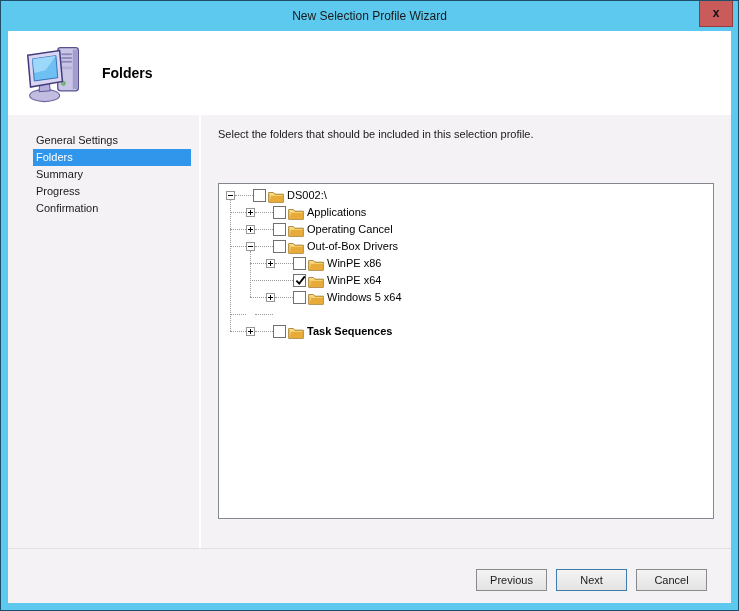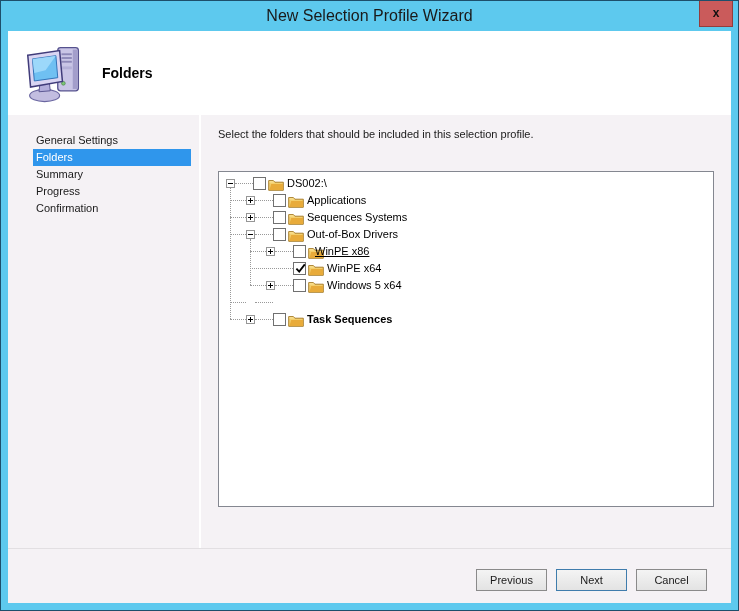--- a/index.html
+++ b/index.html
@@ -8,21 +8,21 @@
 
   .window{
     position:relative;width:739px;height:611px;
     background:var(--titlebar_blue,#5dc9ee);
     border:1px solid #1d4f6b;
     overflow:hidden;
   }
   .titlebar{
     position:absolute;top:0;left:0;right:0;height:30px;
     text-align:center;line-height:30px;
-    font-size:16px;color:#1a1a1a;
+    font-size:12px;color:#1a1a1a;
   }
   .close-btn{
     position:absolute;top:-1px;right:5px;width:34px;height:27px;
     background:var(--close_red,#ca5b5b);
     border:1px solid #943c3c;border-top-color:#7c2a2a;
     color:#111;font-size:12px;font-weight:bold;
     text-align:center;line-height:25px;cursor:pointer;
   }
   .inner{
     position:absolute;left:7px;right:7px;top:30px;bottom:7px;
@@ -45,21 +45,21 @@
   .side-item.selected{
     margin-left:25px;margin-right:8px;padding-left:3px;
     background:var(--selection_blue,#2f96ec);color:#ffffff;
   }
   .vdivider{flex:0 0 2px;background:#ffffff;}
 
   .content{flex:1 1 auto;position:relative;}
   .instruction{margin:13px 0 8px 17px;font-size:11px;color:#1a1a1a;height:15px;}
 
   .treebox{
-    position:relative;margin:28px 0 0 17px;width:496px;height:336px;
+    position:relative;margin:40px 0 0 17px;width:496px;height:336px;
     background:#ffffff;border:1px solid #848790;overflow:hidden;
   }
   .tree-row{position:absolute;left:0;right:0;height:17px;}
   .tree-row .label{
     position:absolute;font-size:11px;color:#000;line-height:17px;top:0;
     white-space:nowrap;cursor:default;
   }
   .exp{
     position:absolute;width:9px;height:9px;background:#fff;
     border:1px solid #969696;cursor:pointer;
@@ -174,21 +174,21 @@
               <div class="exp" style="left: 27px; top: 4px;">
                 <span class="h"></span>
                 <span class="v"></span>
               </div>
               <div class="cbx" style="left: 54px; top: 2px;"></div>
               <span class="folder" style="left: 69px; top: 2px;"><svg width="16" height="13" viewBox="0 0 16 13">
                   <path d="M0.7,2.6 L5.4,2.6 L6.9,4.2 L15.3,4.2 L15.3,12.3 L0.7,12.3 Z" fill="#f3ce6b" stroke="#a07520" stroke-width="0.9"></path>
                   <path d="M1.4,12 L3.2,5.9 L15,5.9 L15,12 Z" fill="#e8ab3a"></path>
                   <path d="M1.3,3.2 L5.1,3.2 L6.4,4.6 L1.3,4.6 Z" fill="#fbe49a"></path>
                 </svg></span>
-              <span class="label" style="left: 88px;">Sequences Systems</span>
+              <span class="label" style="left: 88px;">Operating Cancel</span>
             </div>
             <div class="stub" style="left: 11px; width: 16px; top: 45px;"></div>
             <div class="stub" style="left: 36px; width: 18px; top: 45px;"></div>
             <div class="tree-row" style="top: 54px;">
               <div class="exp" style="left: 27px; top: 4px;">
                 <span class="h"></span>
               </div>
               <div class="cbx" style="left: 54px; top: 2px;"></div>
               <span class="folder" style="left: 69px; top: 2px;"><svg width="16" height="13" viewBox="0 0 16 13">
                   <path d="M0.7,2.6 L5.4,2.6 L6.9,4.2 L15.3,4.2 L15.3,12.3 L0.7,12.3 Z" fill="#f3ce6b" stroke="#a07520" stroke-width="0.9"></path>
@@ -203,21 +203,21 @@
               <div class="exp" style="left: 47px; top: 4px;">
                 <span class="h"></span>
                 <span class="v"></span>
               </div>
               <div class="cbx" style="left: 74px; top: 2px;"></div>
               <span class="folder" style="left: 89px; top: 2px;"><svg width="16" height="13" viewBox="0 0 16 13">
                   <path d="M0.7,2.6 L5.4,2.6 L6.9,4.2 L15.3,4.2 L15.3,12.3 L0.7,12.3 Z" fill="#f3ce6b" stroke="#a07520" stroke-width="0.9"></path>
                   <path d="M1.4,12 L3.2,5.9 L15,5.9 L15,12 Z" fill="#e8ab3a"></path>
                   <path d="M1.3,3.2 L5.1,3.2 L6.4,4.6 L1.3,4.6 Z" fill="#fbe49a"></path>
                 </svg></span>
-              <span class="label" style="left: 96px; text-decoration: underline;">WinPE x86</span>
+              <span class="label" style="left: 108px;">WinPE x86</span>
             </div>
             <div class="stub" style="left: 31px; width: 16px; top: 79px;"></div>
             <div class="stub" style="left: 56px; width: 18px; top: 79px;"></div>
             <div class="tree-row" style="top: 88px;">
               <div class="cbx" style="left: 74px; top: 2px;">
                 <svg width="15" height="15" viewBox="0 0 15 15">
                   <path d="M3.4,7.6 L6.2,10.6 L11.8,3.4" fill="none" stroke="#000" stroke-width="1.8"></path>
                 </svg>
               </div>
               <span class="folder" style="left: 89px; top: 2px;"><svg width="16" height="13" viewBox="0 0 16 13">

